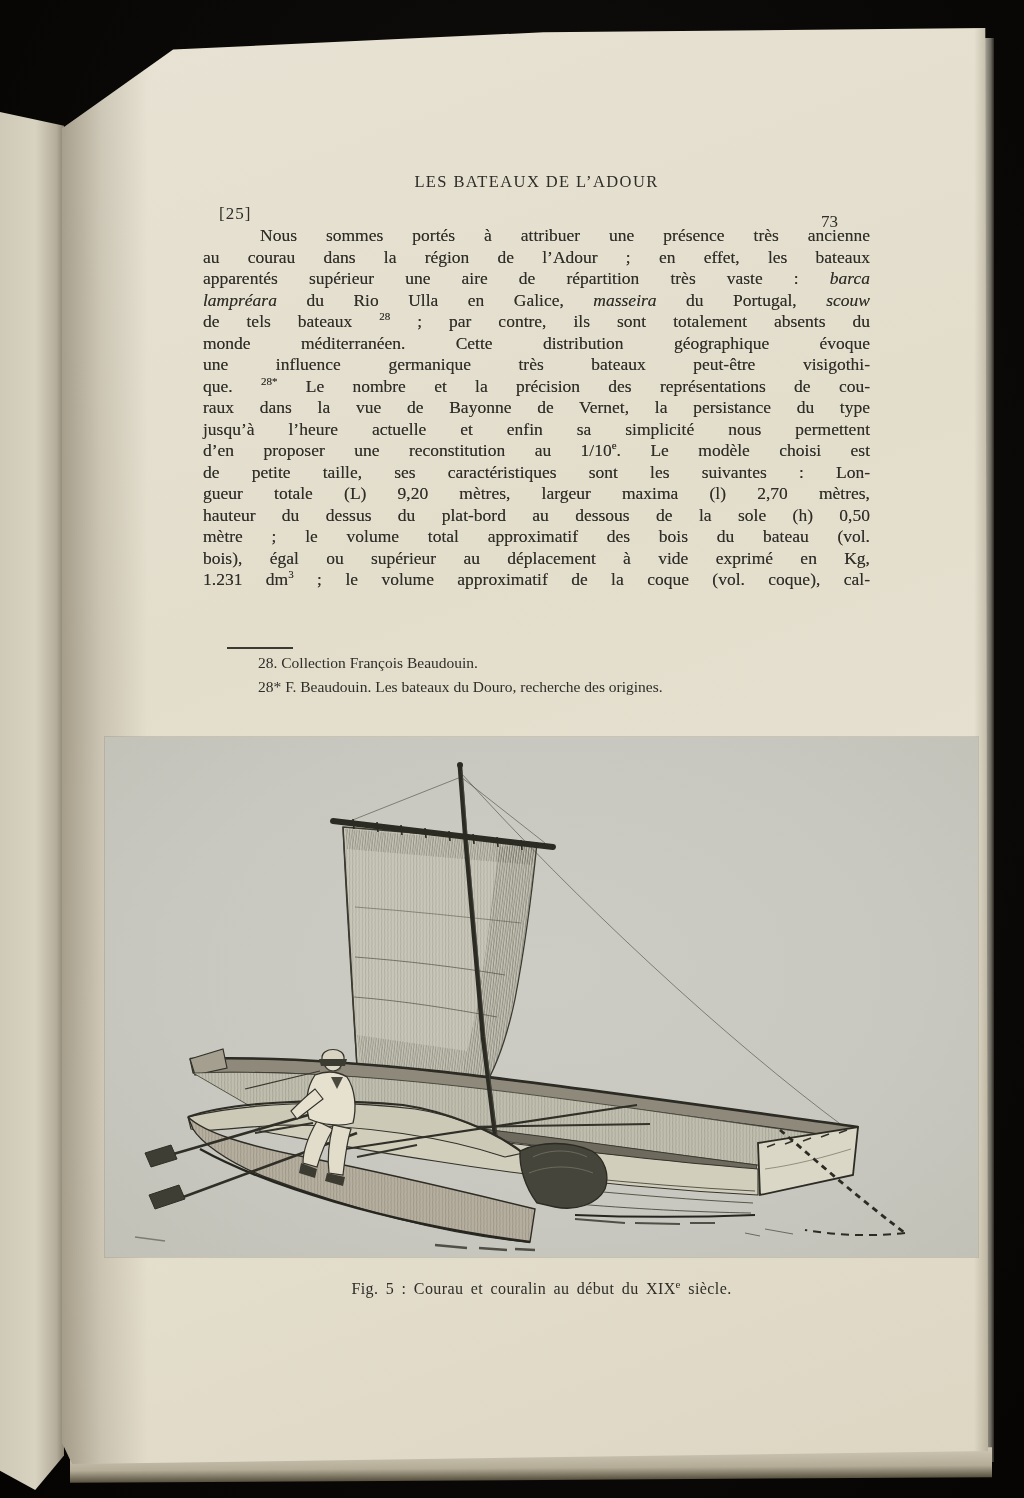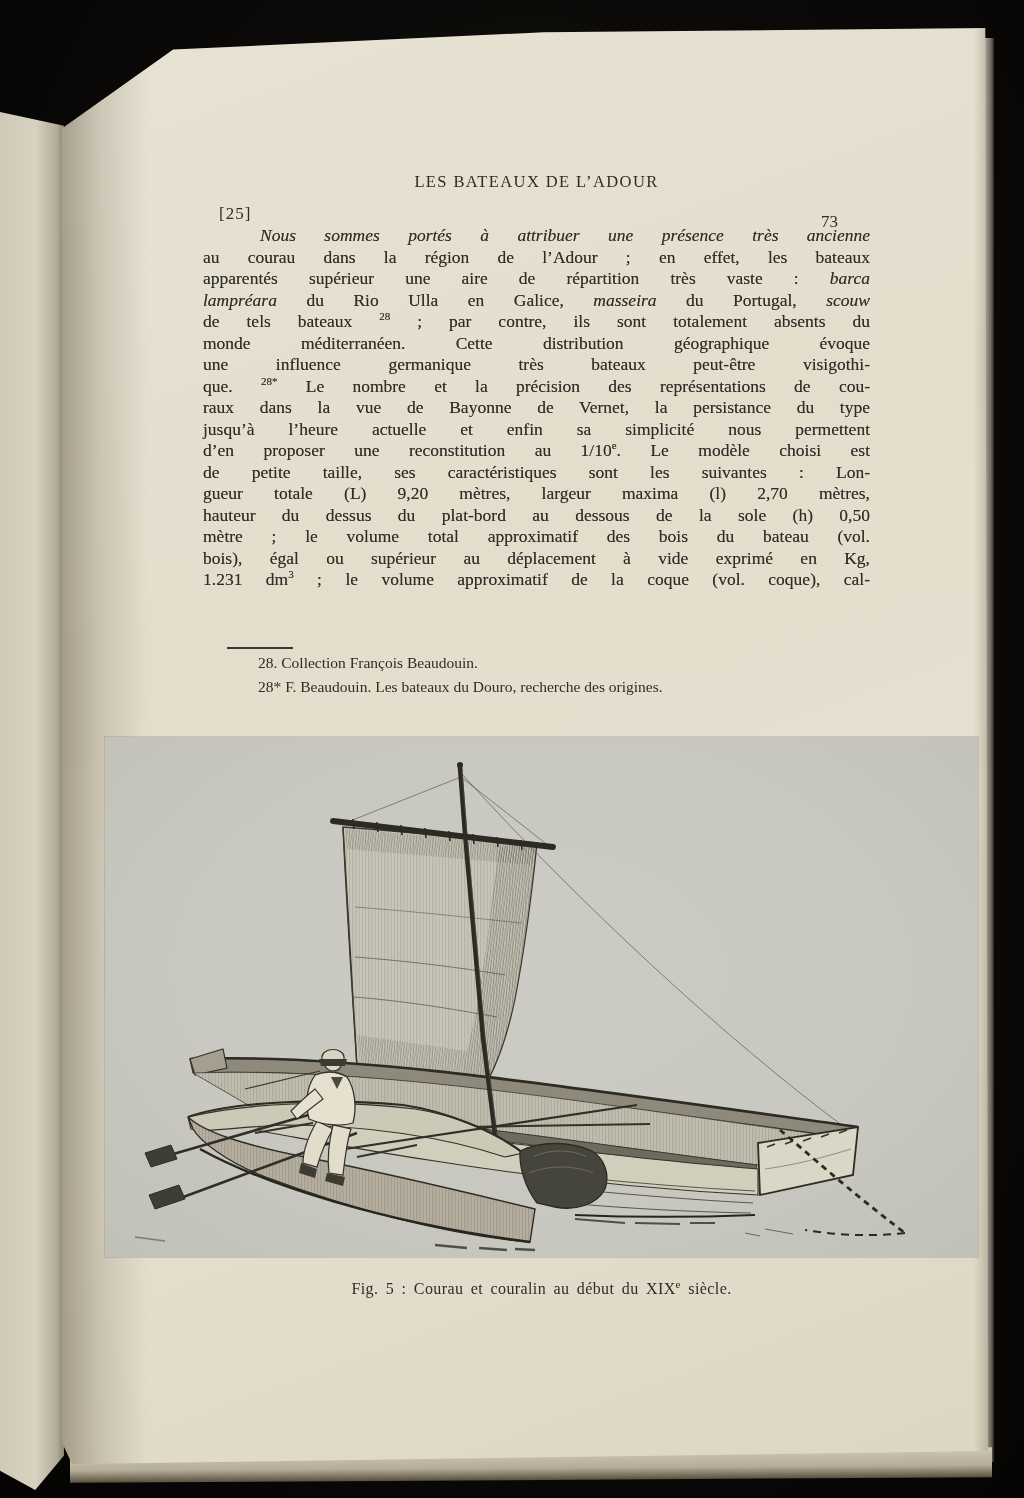--- a/index.html
+++ b/index.html
@@ -48,21 +48,21 @@
   }
   .runhead .bracket{position:absolute;left:16px;top:0;letter-spacing:1px;margin-top:32px;}
   .runhead .rtitle{letter-spacing:1.4px;font-size:16.5px;}
   .runhead .folio{position:absolute;right:32px;top:0;margin-top:40px;}
   .para{
     position:absolute;left:141px;top:197px;width:667px;
     color:#2e2d27;font-size:17.5px;line-height:21.5px;
     text-shadow:0 0 .4px rgba(44,42,34,.55);
   }
   .tline{text-align:justify;text-align-last:justify;height:21.5px;overflow:visible;}
-  .tline.indent{padding-left:57px;box-sizing:border-box;font-style:italic;}
+  .tline.indent{padding-left:57px;box-sizing:border-box;}
   .tline .it{font-style:italic;}
   .tline sup,.fnote sup,.caption sup{font-size:11px;line-height:0;vertical-align:super;}
   .fn-rule{position:absolute;left:165px;top:619px;width:66px;height:2px;background:#3a3932;}
   .fnotes{position:absolute;left:196px;top:623px;width:640px;color:#2e2d27;
     font-size:15.5px;line-height:23.5px;}
   .plate{
     position:absolute;left:43px;top:709px;width:873px;height:520px;margin:0;
     background:radial-gradient(ellipse at 50% 45%, #cdccc4 0%, #c9c8c0 60%, #c2c1b8 100%);
     box-shadow:0 0 0 1px rgba(120,115,100,.25);
   }

